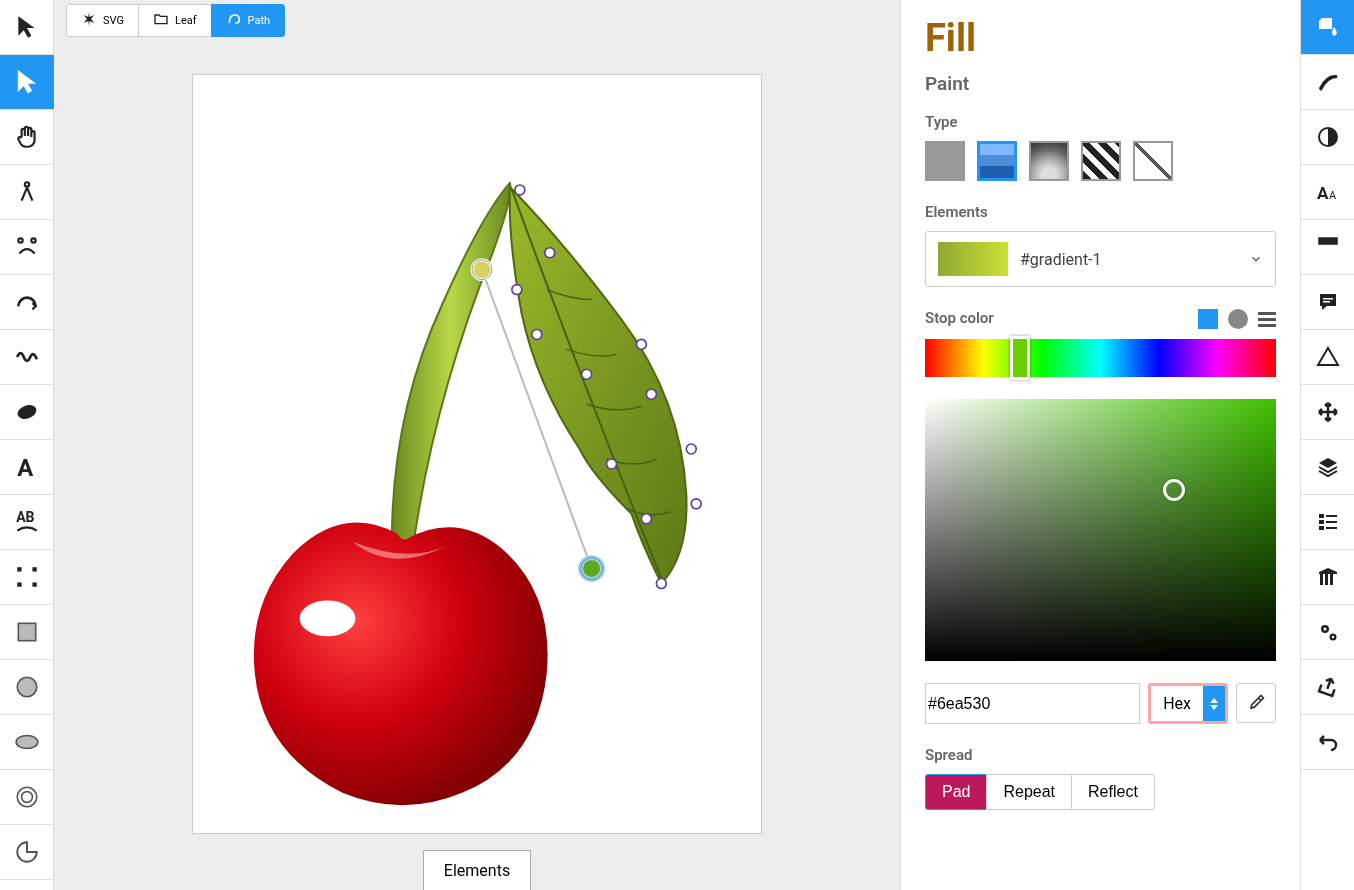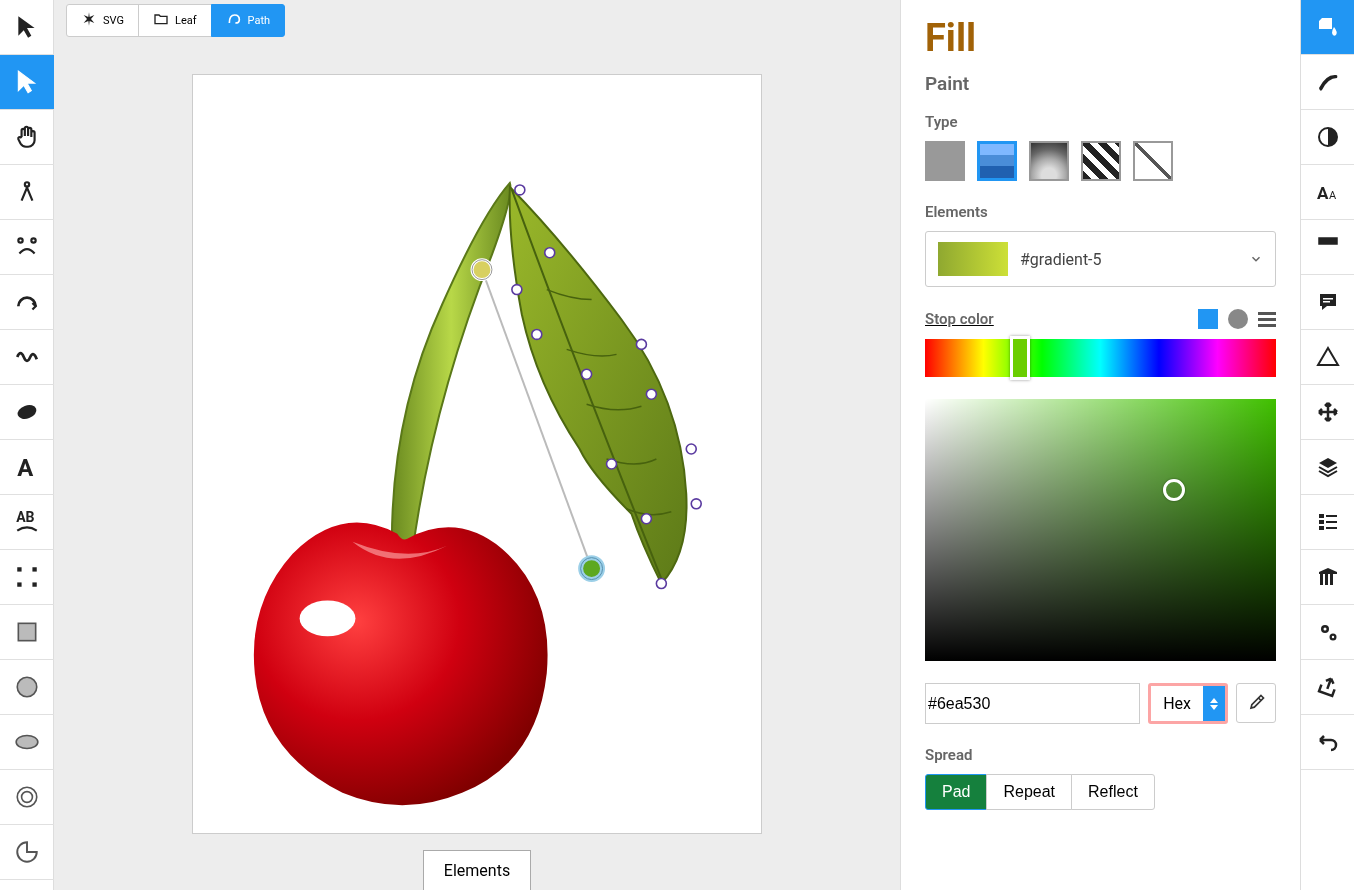--- a/index.html
+++ b/index.html
@@ -39,21 +39,21 @@
 
 .type-row { display: flex; gap: 12px; }
 .type-swatch { width: 40px; height: 40px; border: 2px solid #999; cursor: pointer; }
 .type-swatch.active { border: 3px solid #2196f3; }
 
 .gradient-select { display: flex; align-items: center; border: 1px solid #ccc; border-radius: 3px; padding: 10px 12px; cursor: pointer; gap: 12px; }
 .gradient-preview { width: 70px; height: 34px; background: linear-gradient(to right, #8fa830, #cde037); }
 .gradient-name { flex: 1; color: #444; font-size: 16px; }
 .chevron-down { width: 14px; height: 14px; }
 
-.stop-color-header { display: flex; align-items: center; justify-content: space-between; text-decoration: underline; }
+.stop-color-header { display: flex; justify-content: space-between; }
 .stop-color-icons { display: flex; gap: 10px; align-items: center; }
 .stop-icon-sq { width: 20px; height: 20px; background: #2196f3; }
 .stop-icon-circle { width: 20px; height: 20px; background: #888; border-radius: 50%; }
 .stop-icon-lines { display: flex; flex-direction: column; gap: 3px; }
 .stop-icon-lines div { width: 18px; height: 3px; background: #555; }
 
 .hue-bar { width: 100%; height: 38px; background: linear-gradient(to right, #ff0000, #ffff00, #00ff00, #00ffff, #0000ff, #ff00ff, #ff0000); position: relative; margin-top: 10px; cursor: pointer; }
 .hue-handle { position: absolute; top: -3px; left: 85px; width: 20px; height: 44px; border: 3px solid #fff; background: #6bce00; box-shadow: 0 0 3px rgba(0,0,0,0.4); }
 
 .sv-picker { width: 100%; height: 262px; position: relative; margin-top: 22px; cursor: crosshair; }
@@ -67,21 +67,21 @@
 .color-format { display: flex; border: 3px solid #fca5a5; border-radius: 3px; overflow: hidden; }
 .color-format-label { padding: 8px 12px; font-size: 16px; }
 .color-format-arrows { background: #2196f3; width: 22px; display: flex; flex-direction: column; align-items: center; justify-content: center; }
 .color-format-arrows div { width:0; height:0; border-left:4px solid transparent; border-right:4px solid transparent; }
 .eyedropper { width: 40px; height: 40px; border: 1px solid #ccc; border-radius: 3px; display: flex; align-items: center; justify-content: center; cursor: pointer; }
 
 .spread-row { display: flex; }
 .spread-btn { padding: 8px 16px; border: 1px solid #ccc; background: #fff; font-size: 16px; cursor: pointer; margin-left: -1px; }
 .spread-btn:first-child { margin-left: 0; border-radius: 3px 0 0 3px; }
 .spread-btn:last-child { border-radius: 0 3px 3px 0; }
-.spread-btn.active { background: #15803d; color: #fff; border-color: #2196f3; }
+.spread-btn.active { background: #be185d; color: #fff; border-color: #2196f3; }
 
 
 .far-right-toolbar { width: 54px; background: #fff; border-left: 1px solid #ddd; display: flex; flex-direction: column; }
 .far-right-toolbar .tool { width: 54px; height: 55px; display: flex; align-items: center; justify-content: center; border-bottom: 1px solid #e0e0e0; cursor: pointer; }
 .far-right-toolbar .tool.active { background: #2196f3; }
 .far-right-toolbar .tool svg { width: 24px; height: 24px; }
 
 .anchor { fill: #fff; stroke: #5a3aa0; stroke-width: 1.6; }
 </style>
 </head>
@@ -276,21 +276,21 @@
         <div class="type-swatch" style="background:radial-gradient(circle at 50% 90%, #ddd 20%, #aaa 45%, #666 70%, #333)"></div>
         <div class="type-swatch" style="background:repeating-linear-gradient(45deg,#222 0 6px,#fff 6px 12px)"></div>
         <div class="type-swatch" style="background:linear-gradient(to top right, transparent 47%, #555 47%, #555 53%, transparent 53%)"></div>
       </div>
     </div>
 
     <div class="panel-section">
       <div class="panel-label">Elements</div>
       <div class="gradient-select">
         <div class="gradient-preview"></div>
-        <div class="gradient-name">#gradient-5</div>
+        <div class="gradient-name">#gradient-1</div>
         <svg class="chevron-down" viewBox="0 0 24 24" fill="none" stroke="#666" stroke-width="2.5">
             <path d="M6 9 L12 15 L18 9"></path>
           </svg>
       </div>
     </div>
 
     <div class="panel-section">
       <div class="stop-color-header">
         <div class="panel-label" style="margin-bottom:0">Stop color</div>
         <div class="stop-color-icons">

